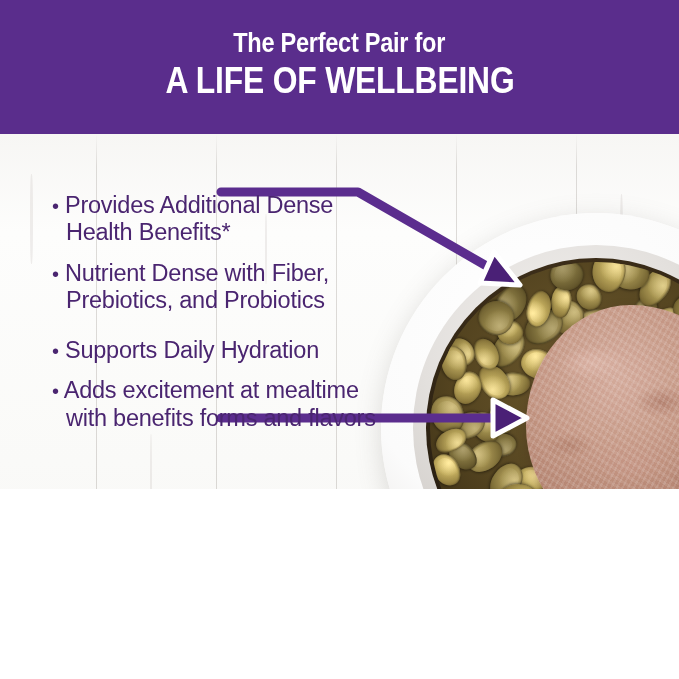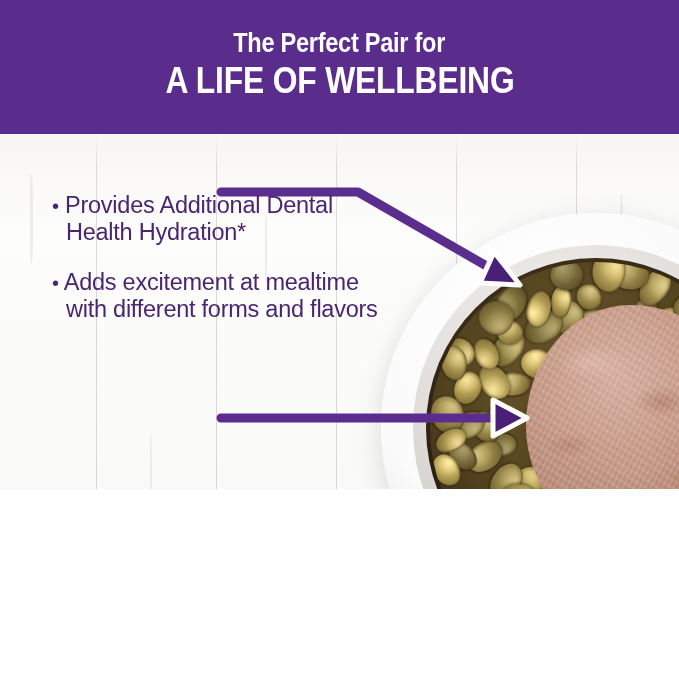--- a/index.html
+++ b/index.html
@@ -349,27 +349,35 @@
       <path d="M527,418 L493,400 L493,436 Z" fill="#4a2076" stroke="#ffffff" stroke-width="5" stroke-linejoin="round"></path>
     </g>
   </svg>
 
   <div class="copy">
 
 
     <ul class="bullets" id="dry-bullets">
       <li class="bullet">
         <span class="dot">•</span>
-        <span>Provides Additional Dental Health Hydration*</span>
+        <span>Provides Additional Dense Health Benefits*</span>
+      </li>
+      <li class="bullet">
+        <span class="dot">•</span>
+        <span>Nutrient Dense with Fiber, Prebiotics, and Probiotics</span>
       </li>
     </ul>
 
 
     <ul class="bullets" id="wet-bullets">
       <li class="bullet">
         <span class="dot">•</span>
-        <span>Adds excitement at mealtime with different forms and flavors</span>
+        <span>Supports Daily Hydration</span>
+      </li>
+      <li class="bullet">
+        <span class="dot">•</span>
+        <span>Adds excitement at mealtime with benefits forms and flavors</span>
       </li>
     </ul>
   </div>
 
 
 </div>
 
 </body></html>

